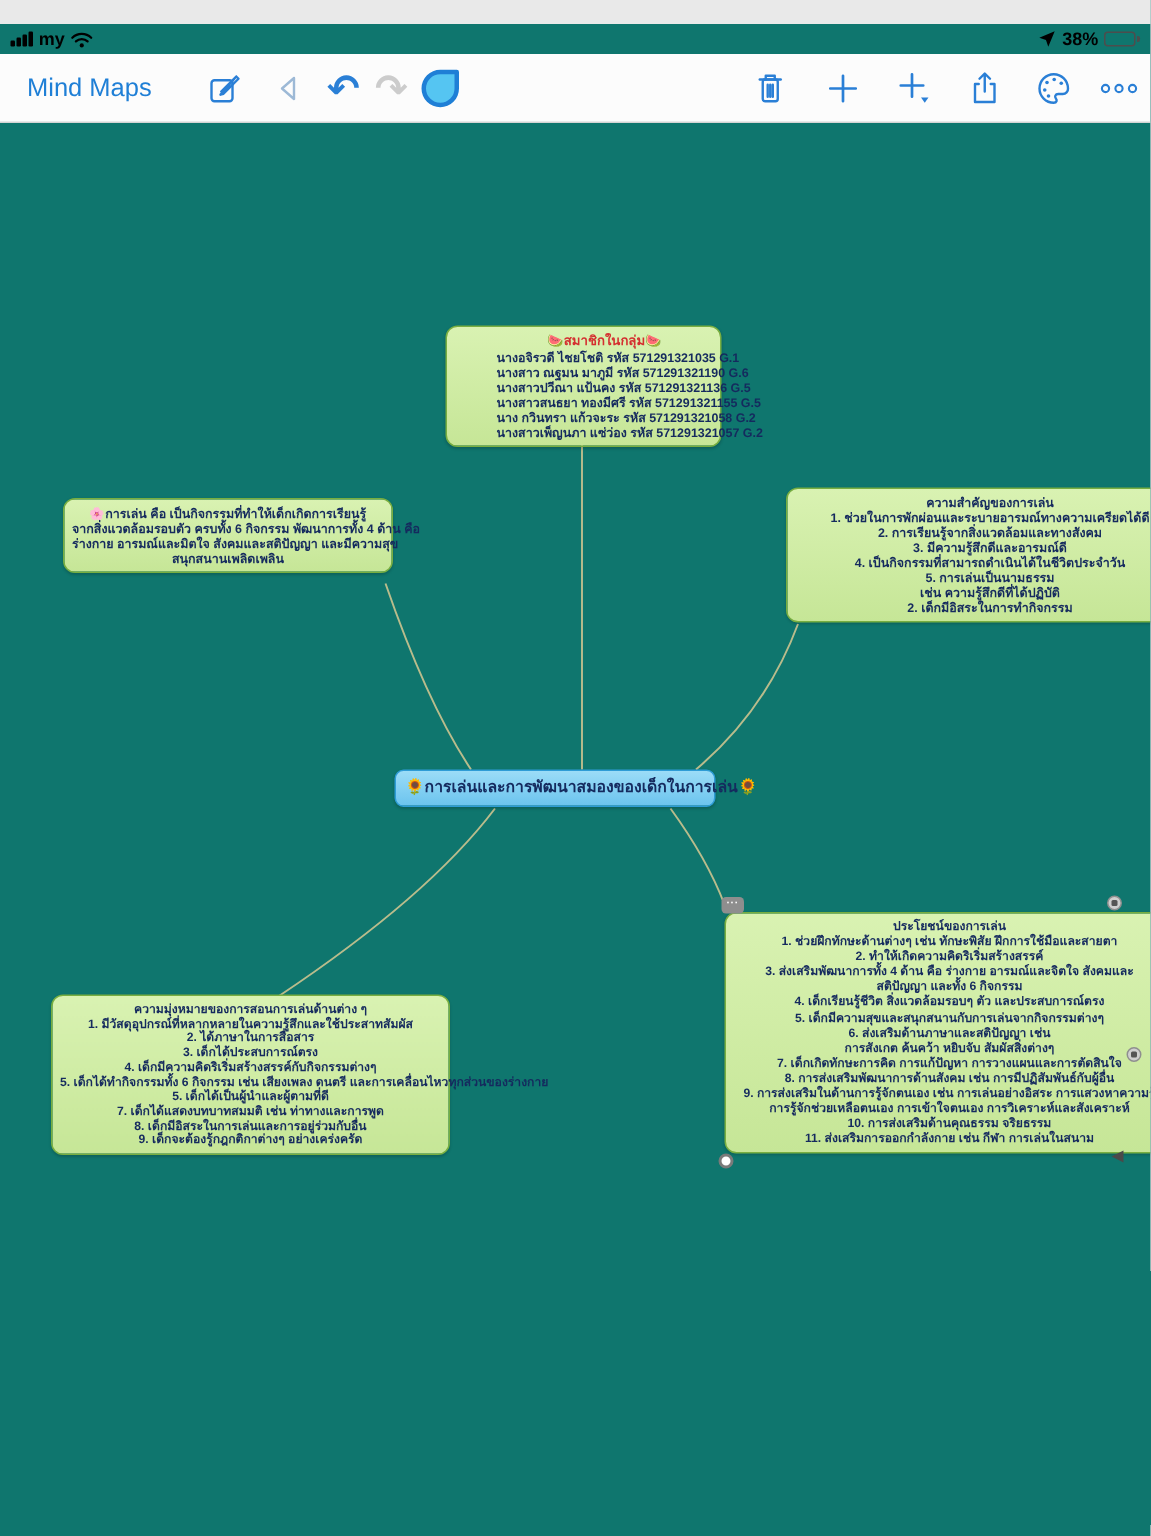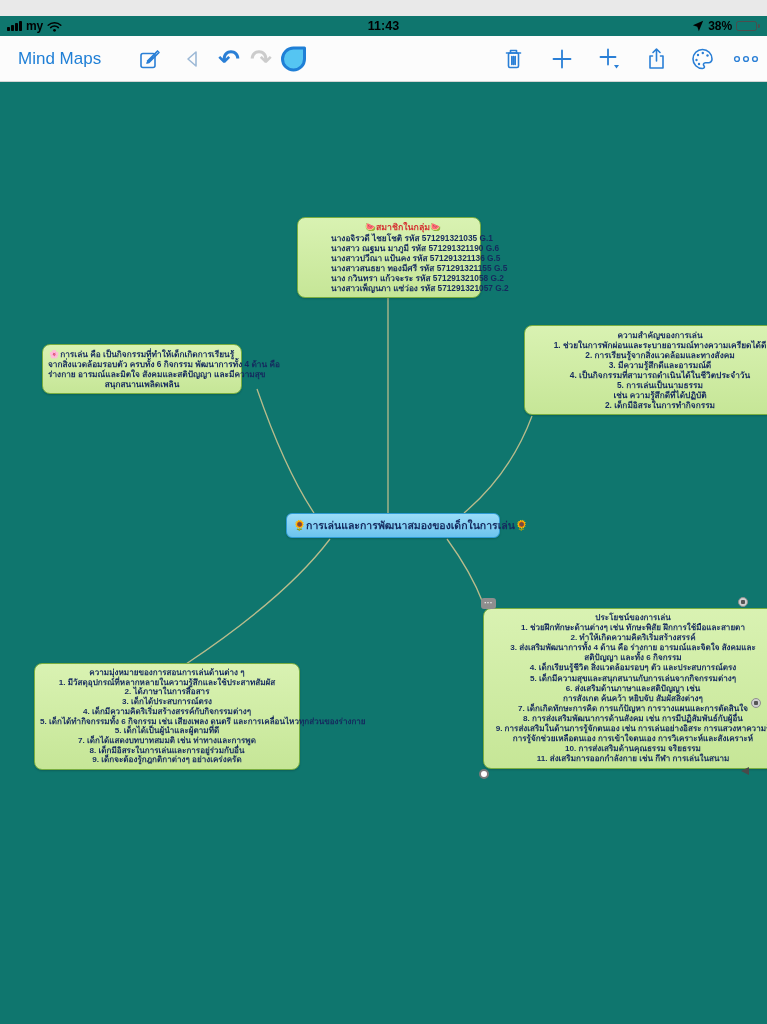--- a/index.html
+++ b/index.html
@@ -43,23 +43,23 @@
   .node { position:absolute; z-index:2; border-radius:8px; text-align:center;
     padding:4px 5px; color:#152a5e; font-weight:700;
     box-shadow:0 1px 2px rgba(0,0,0,0.18); cursor:pointer; }
   .node-green { background:#cfeca4; border:1.5px solid #78ae40;
     background:linear-gradient(#d9f2b2,#c6e697); }
   .node-blue  { background:linear-gradient(#9bdcf7,#6cc4ee); border:1.5px solid #2e9cd6; border-radius:6px; }
   .node .ln { font-size:8.3px; line-height:10px; white-space:nowrap; }
   .node-title-red { color:#d43030; font-size:8.8px; line-height:10.5px; white-space:nowrap; }
 
   .n-members   { left:297px; top:201px; width:184px;padding-left:33px; }
-  .n-definition{ left:42px;  top:328px; width:200px; }
+  .n-definition{ left:42px;  top:316px; width:220px; }
   .n-importance{ left:524px; top:309px; width:272px; }
-  .n-central   { left:286px; top:497px; width:214px; padding:4px 6px; }
+  .n-central   { left:263px; top:497px; width:214px; padding:4px 6px; }
   .n-central .central-text { font-size:10.5px; line-height:15px; white-space:nowrap; }
   .n-aims     { left:34px;  top:647px; width:266px; }
   .n-aims .ln { line-height:9.7px; font-size:8.1px; }
   .n-benefits { left:483px; top:592px; width:300px; }
   .n-benefits .ln { line-height:10.1px; font-size:8.1px; }
 
   
   .handle { position:absolute; z-index:3; }
   .h-badge { left:481px; top:582px; width:15px; height:11px; background:#8e8e8e; border-radius:3px;
     color:#fff; font-size:7px; line-height:9px; text-align:center; letter-spacing:0.5px; font-weight:700; cursor:pointer; }
@@ -85,21 +85,20 @@
           <i></i>
           <i></i>
         </span>
       <span>my</span>
       <svg width="15" height="11" viewBox="0 0 15 11">
         <path d="M1.2 4.2 a9 9 0 0 1 12.6 0" stroke="#000" stroke-width="1.5" fill="none" stroke-linecap="round"></path>
         <path d="M3.6 6.6 a5.6 5.6 0 0 1 7.8 0" stroke="#000" stroke-width="1.5" fill="none" stroke-linecap="round"></path>
         <circle cx="7.5" cy="9.3" r="1.4" fill="#000"></circle>
       </svg>
     </div>
-    <div class="sb-time">11:43</div>
     <div class="sb-right">
       <svg width="12" height="12" viewBox="0 0 14 14">
         <polygon points="13,1 1,6 6.2,7.8 8,13" fill="#000"></polygon>
       </svg>
       <span>38%</span>
       <span class="battery">
         <span class="batt-body"><span class="batt-fill"></span></span>
           <span class="batt-nub"></span>
       </span>
     </div>

